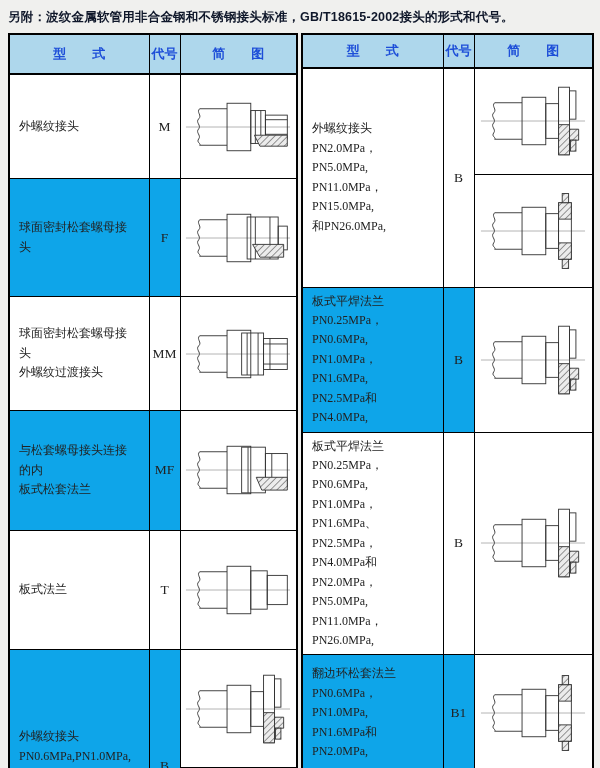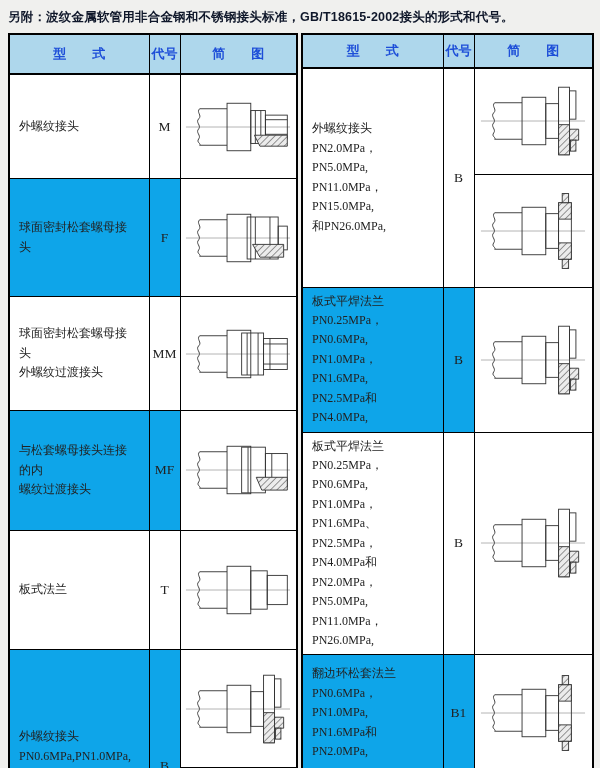--- a/index.html
+++ b/index.html
@@ -142,21 +142,21 @@
                   <line x1="88" y1="35" x2="114" y2="35"></line>
                   <line x1="88" y1="57" x2="114" y2="57"></line>
                 </g>
               </svg>
             </div>
           </td>
     </tr>
     <tr style="height:101px">
       <td class="type hl">
             <div class="txt">与松套螺母接头连接的内
-螺纹过渡接头</div>
+板式松套法兰</div>
           </td>
       <td class="code hl">MF</td>
       <td class="diag">
             <div class="dwrap">
               <svg viewBox="0 0 120 92" width="112" height="84">
                 <g stroke="#333" fill="none" stroke-width="1">
                   <line x1="3" y1="46" x2="117" y2="46" stroke="#777" stroke-width="0.6"></line>
                   <path d="M18,26 C14,30 21,33 17,37 C13,41 20,44 17,48 C13,52 20,55 17,59 C14,63 20,64 18,66"></path>
                   <line x1="18" y1="26" x2="48" y2="26"></line>
                   <line x1="18" y1="66" x2="48" y2="66"></line>

